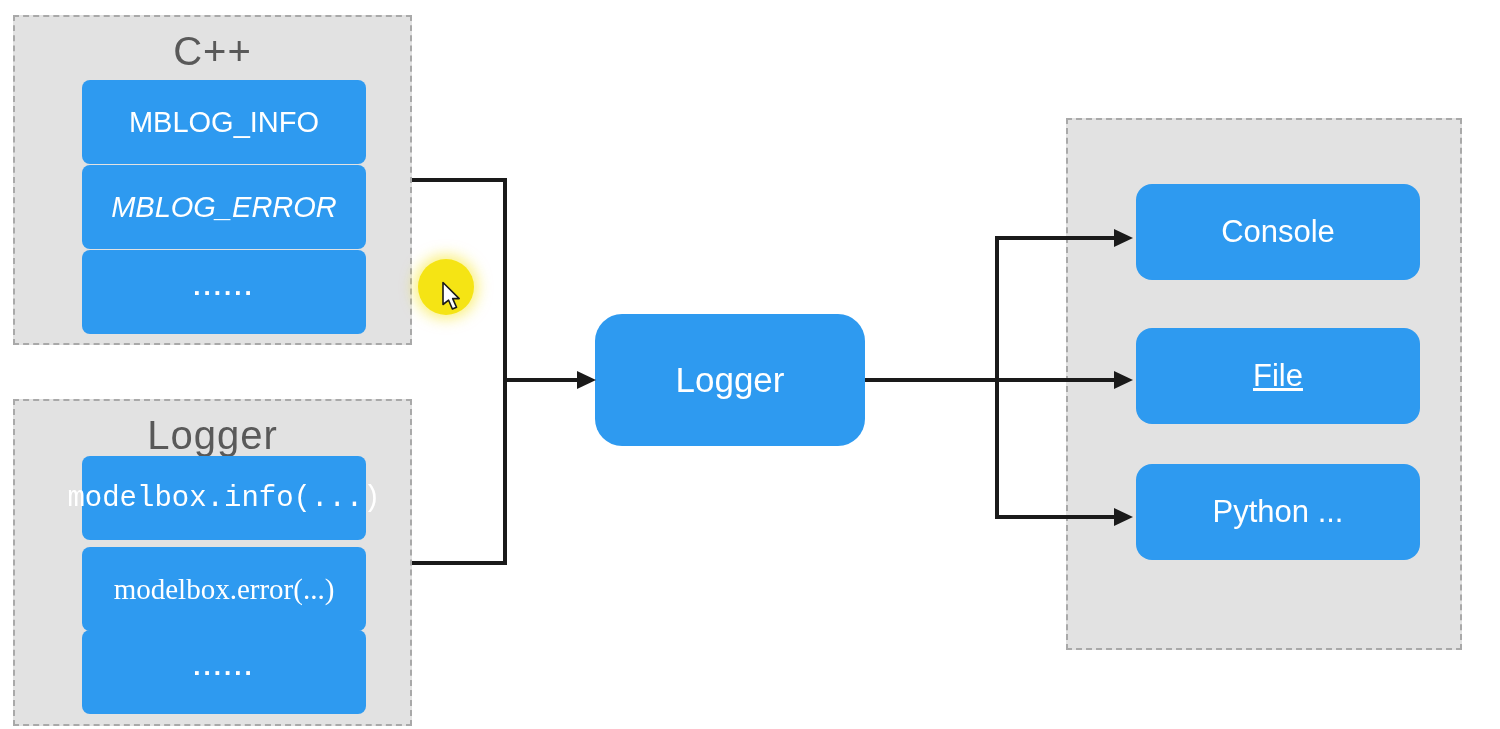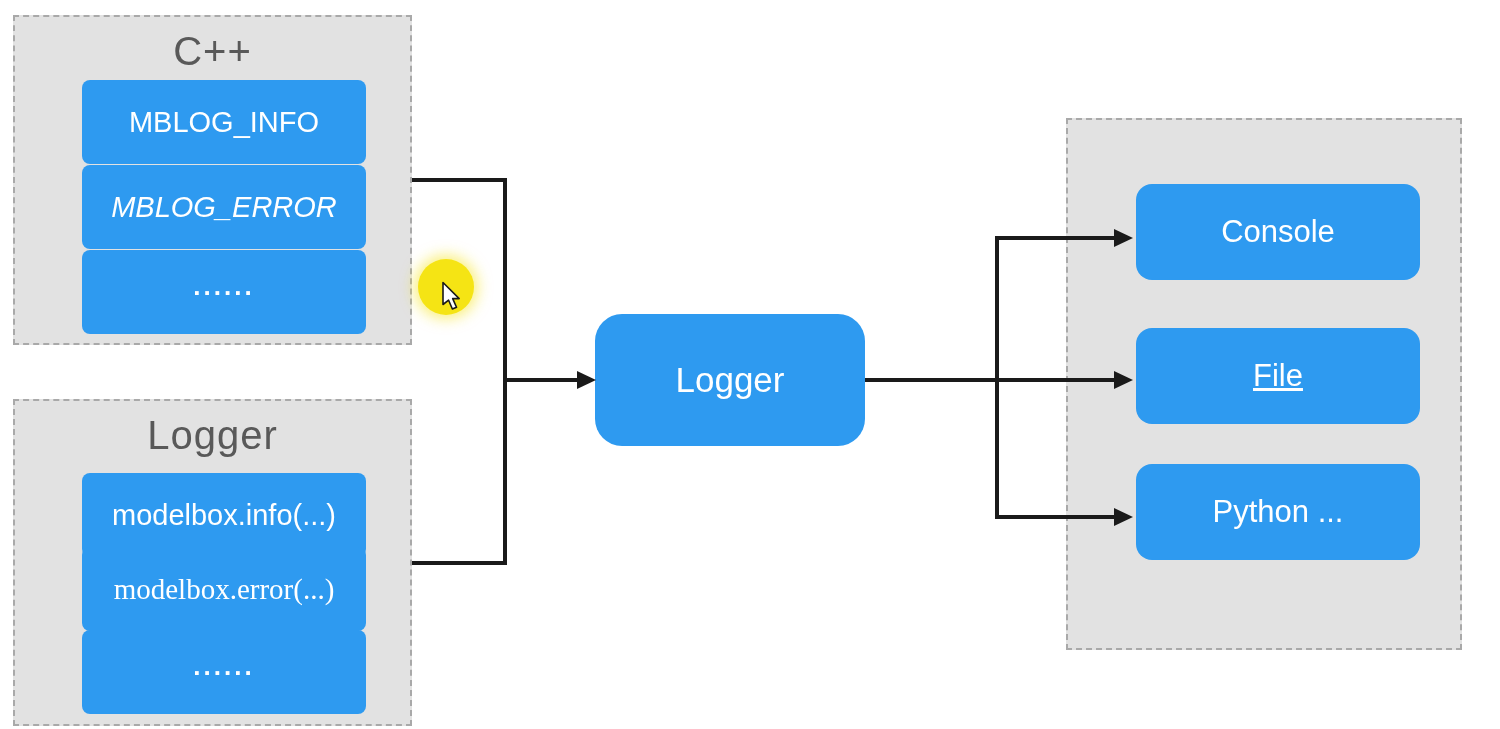--- a/index.html
+++ b/index.html
@@ -40,21 +40,21 @@
     background: #2e9af0;
     color: #ffffff;
     display: flex;
     align-items: center;
     justify-content: center;
     text-align: center;
     box-sizing: border-box;
   }
   .sm-node { left: 67px; width: 284px; height: 84px; border-radius: 8px; font-size: 29px; }
   .cpp-0 { top: 63px; }  .cpp-1 { top: 148px; font-style: italic; } .cpp-2 { top: 233px; }
-  .py-0  { top: 72px; }  .py-1  { top: 146px; font-family: Liberation Serif, serif; } .py-2  { top: 229px; }
+  .py-0  { top: 55px; font-family: Liberation Mono, monospace; }  .py-1  { top: 146px; font-family: Liberation Serif, serif; } .py-2  { top: 229px; }
   .app-node { left: 68px; width: 284px; height: 96px; border-radius: 16px; font-size: 31px; }
   .app-0 { top: 64px; } .app-1 { top: 208px; text-decoration: underline; } .app-2 { top: 344px; }
   .logger-node {
     left: 595px; top: 314px; width: 270px; height: 132px;
     border-radius: 27px; font-size: 35px;
   }
   .dots { font-size: 26px; font-weight: bold; letter-spacing: 3px; line-height: 0.4; padding-bottom: 12px; }
   
   .line {
     position: absolute;

